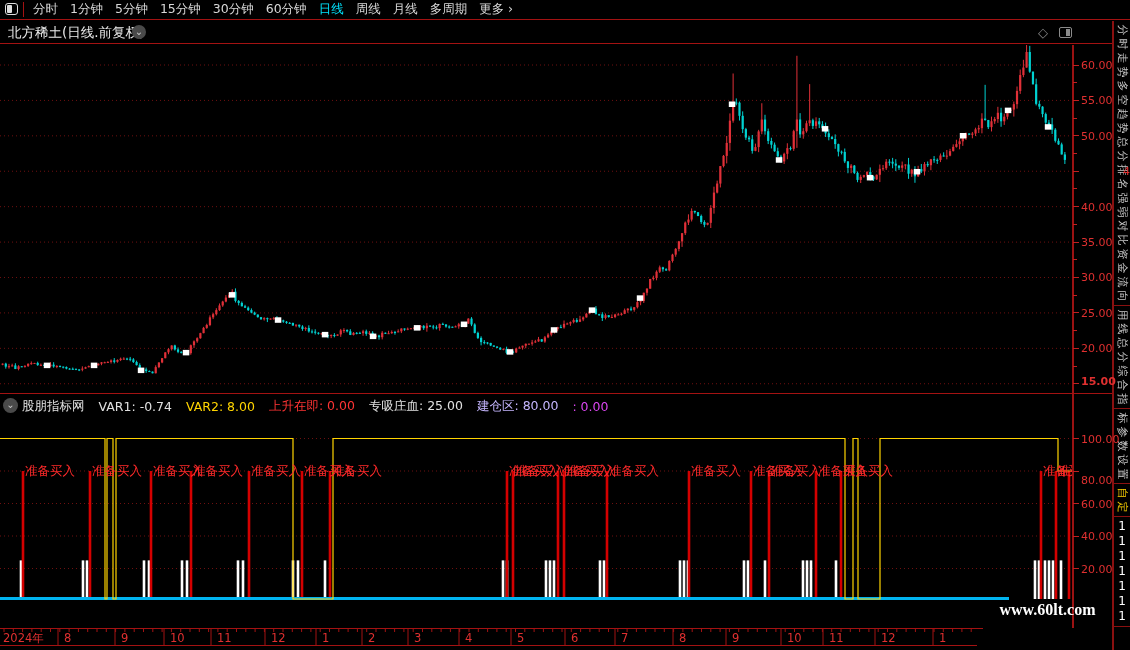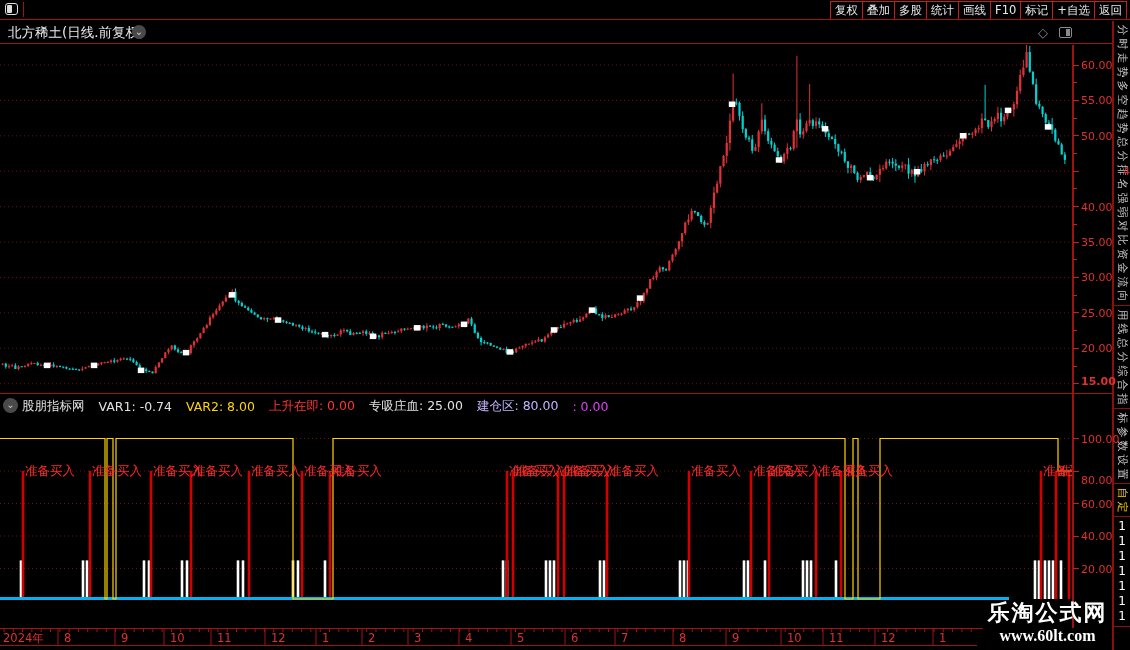--- a/index.html
+++ b/index.html
@@ -51,30 +51,32 @@
   .wm .l2{font-size:16px;font-weight:bold;color:#fff;font-family:Liberation Serif, serif;line-height:19px;}
 </style>
 </head>
 <body>
 
 <div id="app">
 
   <div class="toolbar">
     <span class="app-icon"></span>
     <span class="tsep"></span>
-    <div class="tbtns" id="tbtns">
-        <span>复权</span>
-        <span>叠加</span>
-        <span>多股</span>
-        <span>统计</span>
-        <span>画线</span>
-        <span>F10</span>
-        <span>标记</span>
-        <span>+自选</span>
-        <span>返回</span>
+    <div class="menu" id="menu">
+        <span>分时</span>
+        <span>1分钟</span>
+        <span>5分钟</span>
+        <span>15分钟</span>
+        <span>30分钟</span>
+        <span>60分钟</span>
+        <span class="active">日线</span>
+        <span>周线</span>
+        <span>月线</span>
+        <span>多周期</span>
+        <span>更多 ›</span>
       </div>
   </div>
   <div class="hline" style="left:0;top:19px;width:1130px;"></div>
 
   <div class="titlebar">
     <span class="title">北方稀土(日线.前复权)</span>
     <span class="circ">⌄</span>
     <span class="diamond">◇</span>
     <span class="panel-icon"></span>
   </div>
@@ -1080,21 +1082,20 @@
         <div class="sb-ch sb-up" style="color: rgb(255, 255, 255);">1</div>
         <div class="sb-ch sb-up" style="color: rgb(255, 255, 255);">1</div>
         <div class="sb-ch sb-up" style="color: rgb(255, 255, 255);">1</div>
         <div class="sb-ch sb-up" style="color: rgb(255, 255, 255);">1</div>
         <div class="sb-ch sb-up" style="color: rgb(255, 255, 255);">1</div>
         <div class="sb-ch sb-up" style="color: rgb(255, 255, 255);">1</div>
       </div>
     </div>
 
   <div class="wm">
-    <div class="l1">乐淘公式网</div>
     <div class="l2">www.60lt.com</div>
   </div>
 <div class="tick" style="left:1073px;top:64.5px;width:6px;"></div>
     <div class="axis-label" style="left:1081px;top:59px;">60.00</div>
     <div class="tick" style="left:1073px;top:99.9165px;width:6px;"></div>
     <div class="axis-label" style="left:1081px;top:94.4165px;">55.00</div>
     <div class="tick" style="left:1073px;top:135.333px;width:6px;"></div>
     <div class="axis-label" style="left:1081px;top:129.833px;">50.00</div>
     <div class="tick" style="left:1073px;top:170.7495px;width:6px;"></div>
     <div class="axis-label" style="left:1081px;top:165.2495px;margin-left:42px;">45.00</div>

